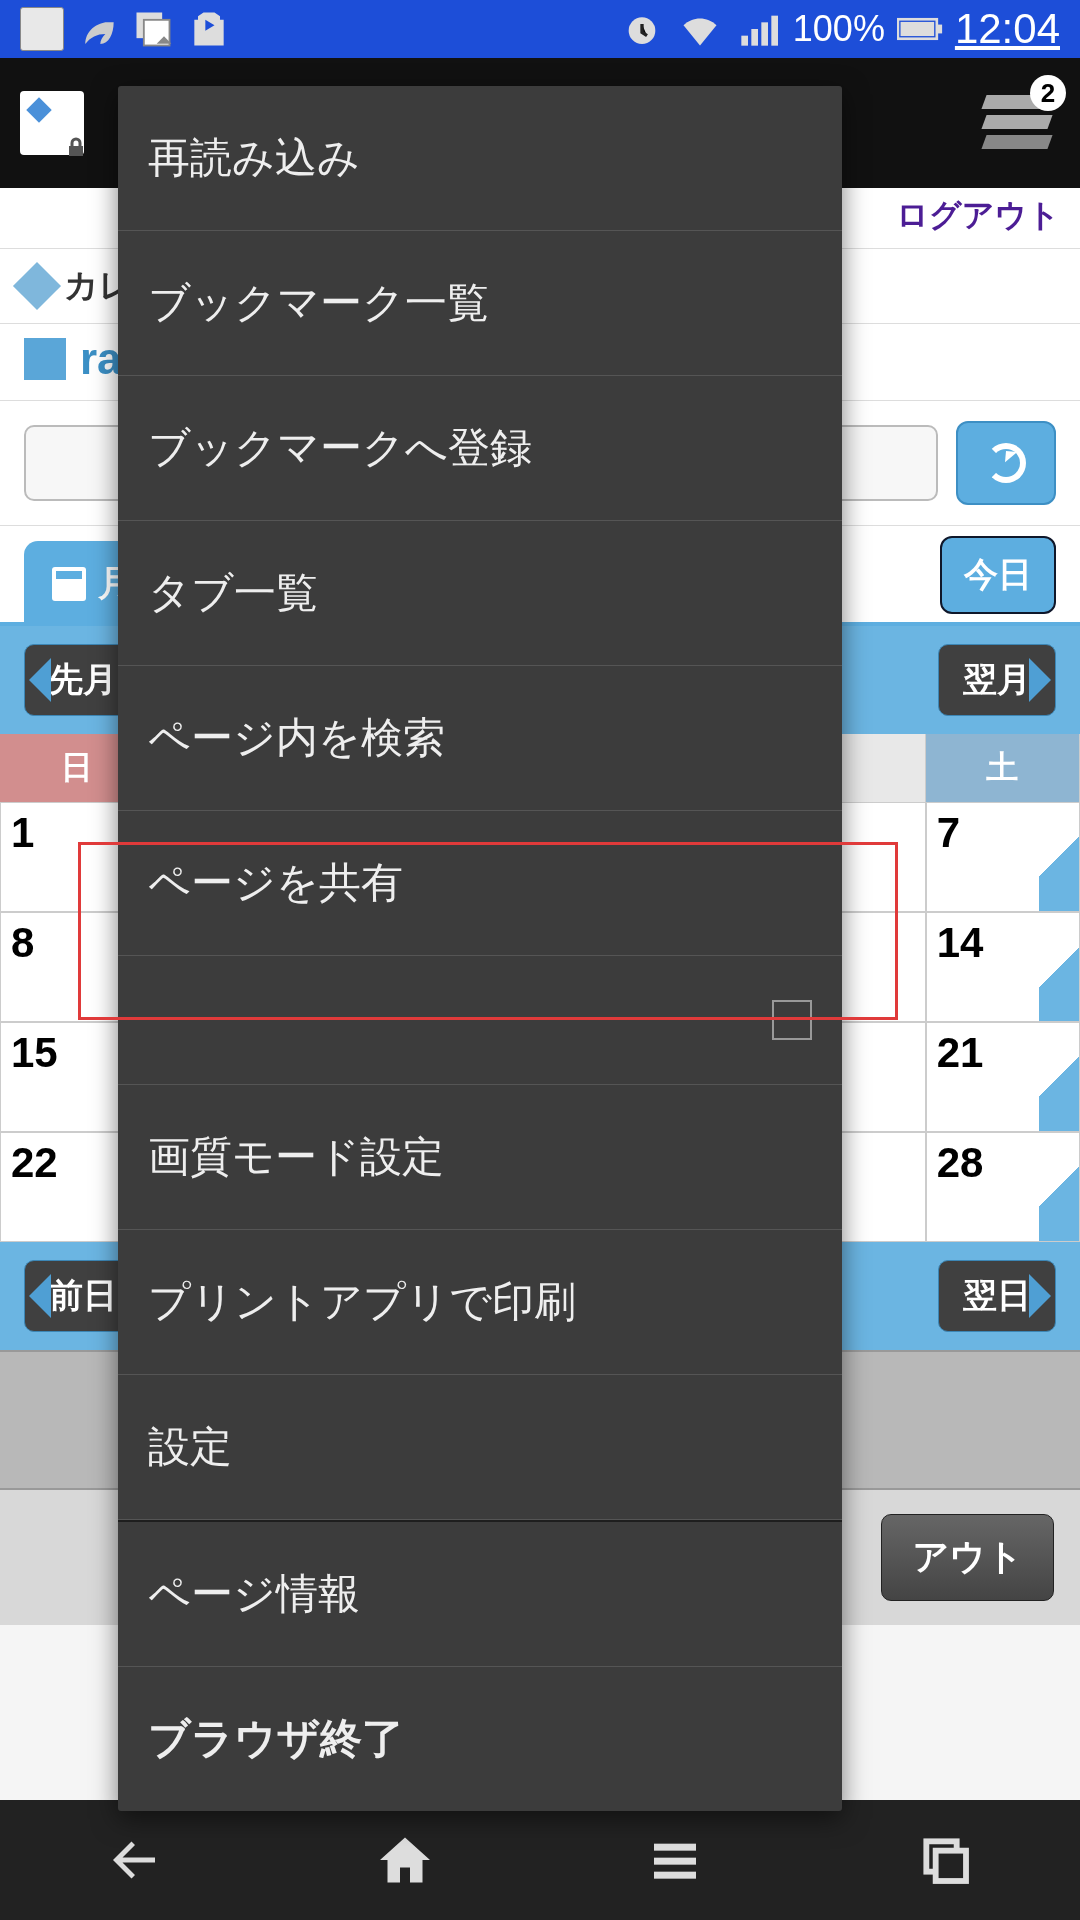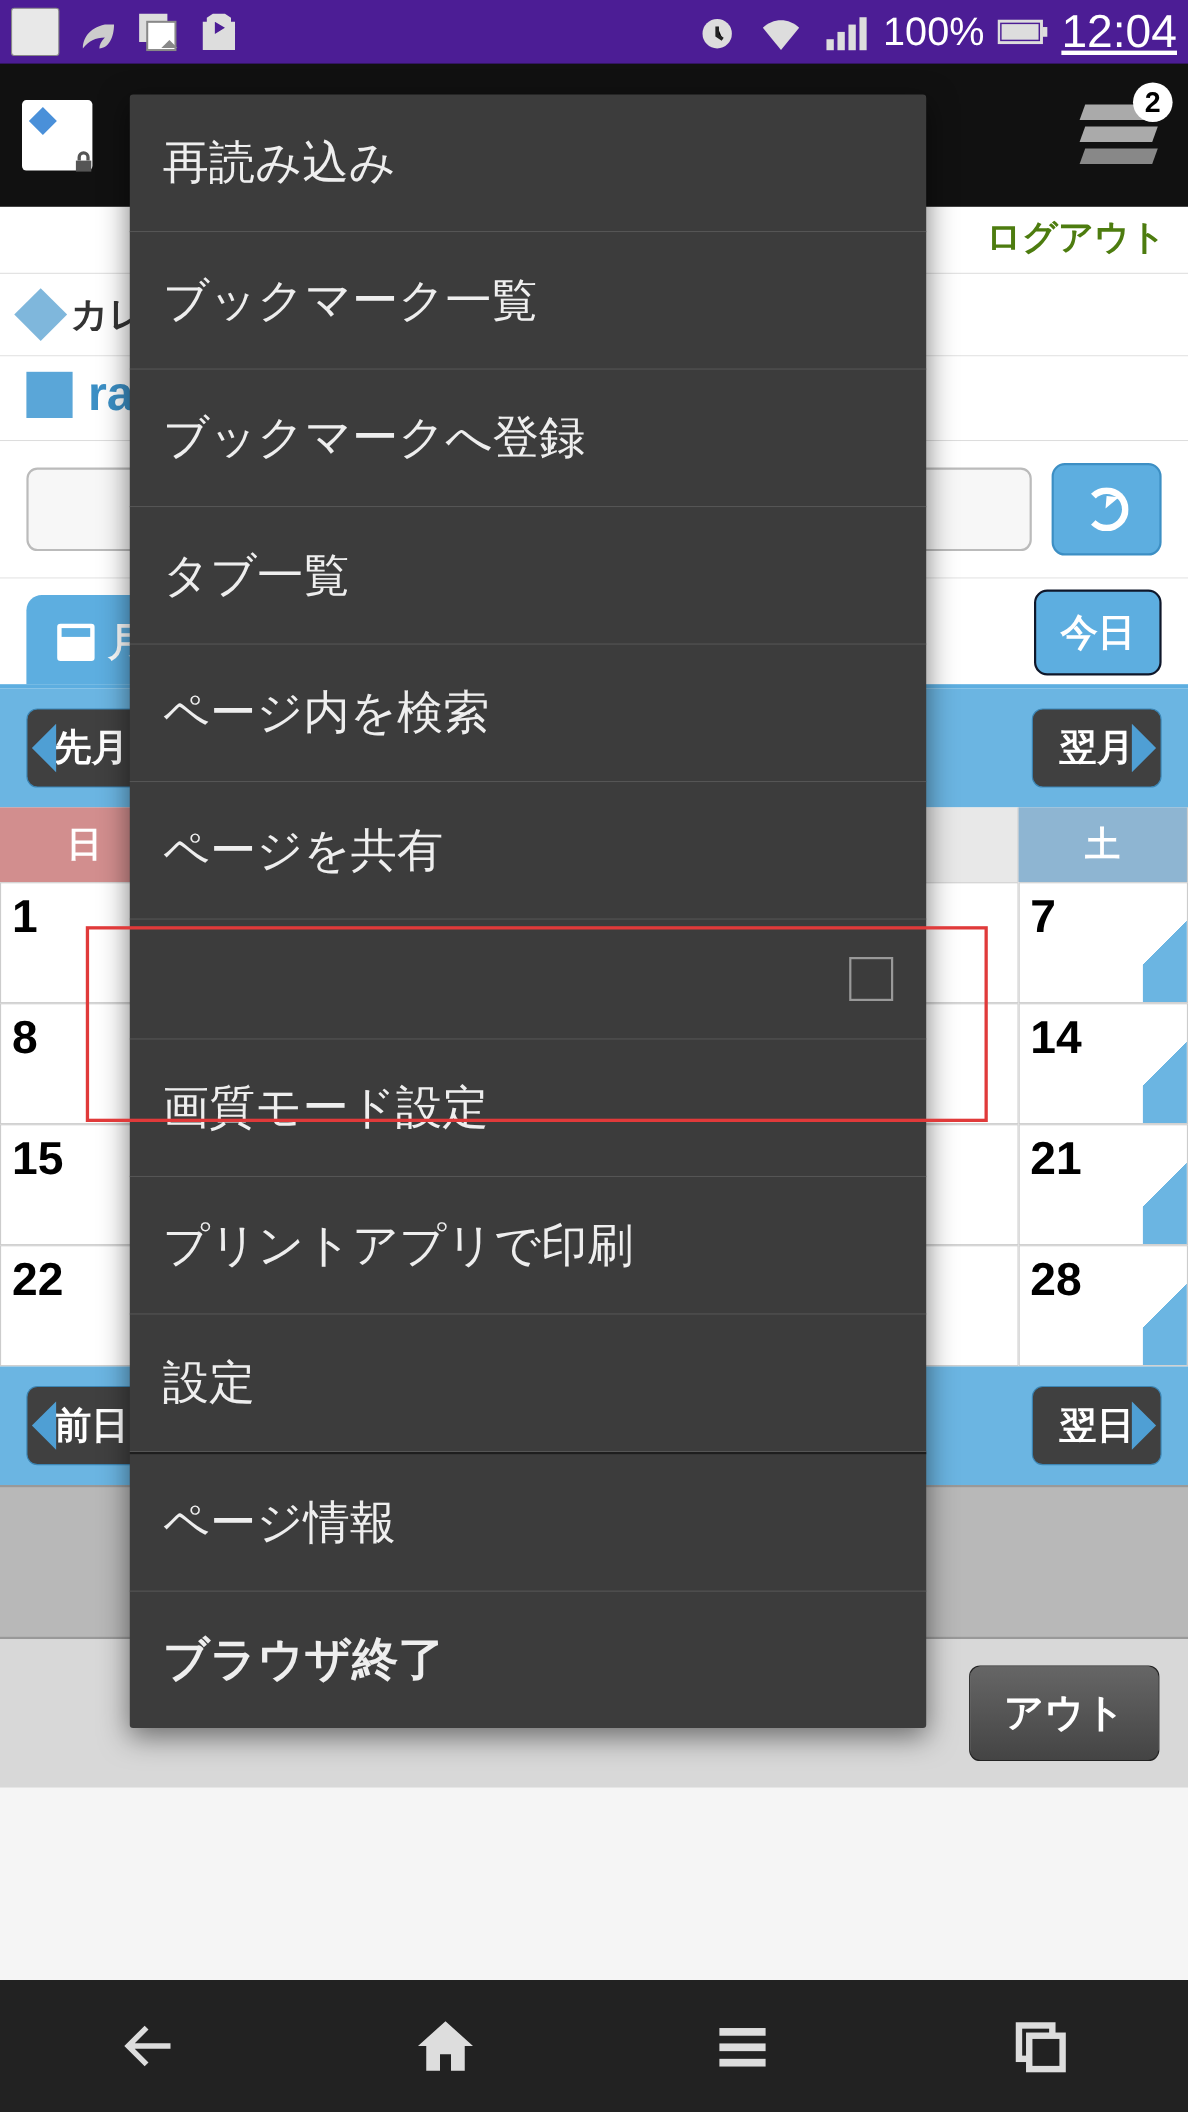--- a/index.html
+++ b/index.html
@@ -1,19 +1,19 @@
 <!DOCTYPE html>
 <html><head>
 <meta charset="utf-8">
 <style>
   * { margin: 0; padding: 0; box-sizing: border-box; }
   html, body { width: 1080px; height: 1920px; font-family: "Hiragino Kaku Gothic Pro", "Meiryo", sans-serif; overflow: hidden; background: #000; }
   
   
-  .status-bar { height: 58px; background: #4c1d95; color: #fff; display: flex; align-items: center; padding: 0 10px; font-size: 36px; }
+  .status-bar { height: 58px; background: #1d4ed8; color: #fff; display: flex; align-items: center; padding: 0 20px; font-size: 36px; }
   .status-left { display: flex; align-items: center; gap: 10px; }
   .status-right { margin-left: auto; display: flex; align-items: center; gap: 12px; }
   .stat-icon { width: 46px; height: 46px; display: inline-flex; align-items: center; justify-content: center; }
   .phone-ic { background: #e8e8e8; border: 1px solid #888; border-radius: 3px; width: 44px; height: 44px; }
   .battery-text { font-weight: 500; }
   .clock-text { font-size: 42px; font-weight: 500; text-decoration: underline; }
   
   
   .browser-chrome { height: 130px; background: #111; display: flex; align-items: center; padding: 0 20px; }
   .site-icon { width: 64px; height: 64px; background: #fff; border-radius: 4px; position: relative; }
@@ -22,21 +22,21 @@
   .tabs-indicator { margin-left: auto; position: relative; width: 80px; height: 56px; }
   .stack-bar { position:absolute; width: 66px; height: 14px; background:#aaa; transform: skewX(-20deg); }
   .stack-bar.s1 { top: 0; left: 4px; }
   .stack-bar.s2 { top: 20px; left: 4px; }
   .stack-bar.s3 { top: 40px; left: 4px; background:#888; }
   .tabs-count { position: absolute; top: -20px; right: -6px; width: 36px; height: 36px; border-radius: 50%; background:#fff; color:#000; font-size:26px; font-weight:bold; display:flex; align-items:center; justify-content:center; }
   
   
   .page { background: #f5f5f5; height: calc(1920px - 58px - 130px - 120px); overflow: hidden; position: relative; }
   .page-top { background: #fff; border-bottom: 1px solid #ddd; padding: 6px 20px 10px; display: flex; justify-content: flex-end; }
-  .logout-link { color: #4d7c0f; font-size: 32px; font-weight: 600; }
+  .logout-link { color: #4c1d95; font-size: 32px; font-weight: 600; }
   .breadcrumb-row { background: #fff; padding: 14px 20px; display: flex; align-items: center; gap: 10px; border-bottom: 1px solid #ddd; }
   .cube-ic { width: 34px; height: 34px; background: #7fb7dc; transform: rotate(45deg); }
   .bc-text { font-size: 34px; font-weight: 700; color: #333; }
   .logo-row { background: #fff; padding: 10px 24px 16px; display: flex; align-items: center; gap: 14px; border-bottom: 1px solid #ddd; }
   .logo-cube { width: 42px; height: 42px; background: #5aa6d8; }
   .logo-text { font-size: 44px; font-weight: 800; color: #3b8fc5; }
   
   .search-row { background: #fff; padding: 20px 24px; display: flex; gap: 18px; align-items: center; border-bottom: 1px solid #ddd; }
   .search-input { flex: 1; height: 76px; border: 2px solid #bbb; border-radius: 10px; background: #f7f7f7; }
   .refresh-btn { width: 100px; height: 84px; border-radius: 12px; background: #5daee0; border: 2px solid #3d8fc4; display:flex; align-items:center; justify-content:center; }
@@ -66,21 +66,21 @@
   
   .day-nav { background:#6bb5e2; padding: 18px 24px; display:flex; align-items:center; justify-content:space-between; }
   
   .spacer-grey { background:#b8b8b8; height: 140px; border-top:2px solid #999; border-bottom:2px solid #999; }
   
   .logout-bar { padding: 24px 26px; background:#d8d8d8; display:flex; justify-content:flex-end; }
   .logout-btn { background: linear-gradient(#666,#444); border:1px solid #222; color:#fff; font-size:36px; font-weight:700; padding: 18px 30px; border-radius:10px; }
   
   
   .menu { position: absolute; top: 86px; left: 118px; width: 724px; background: #3c3c3c; box-shadow: 0 8px 26px rgba(0,0,0,0.5); z-index: 100; border-radius: 3px; }
-  .menu-item { padding: 34px 30px; color: #eee; font-size: 42px; font-weight: 500; border-bottom: 1px solid #555; display:flex; align-items:center; }
+  .menu-item { padding: 44px 30px; color: #eee; font-size: 42px; font-weight: 500; border-bottom: 1px solid #555; display:flex; align-items:center; }
   .menu-item:last-child { border-bottom:none;font-weight:bold; }
   .menu-sep { height: 2px; background:#1e1e1e; }
   .menu-check { margin-left:auto; width: 40px; height: 40px; border: 2px solid #999; }
   
   .highlight-box { position:absolute; border: 3px solid #e03a3a; z-index: 200; pointer-events:none; }
   
   
   .bottom-nav { position:absolute; bottom:0; left:0; right:0; height: 120px; background:#222; display:flex; align-items:center; justify-content:space-around; }
   .bn-btn { width: 200px; height: 100px; display:flex; align-items:center; justify-content:center; }
   .bn-ic { fill:#ddd; }

